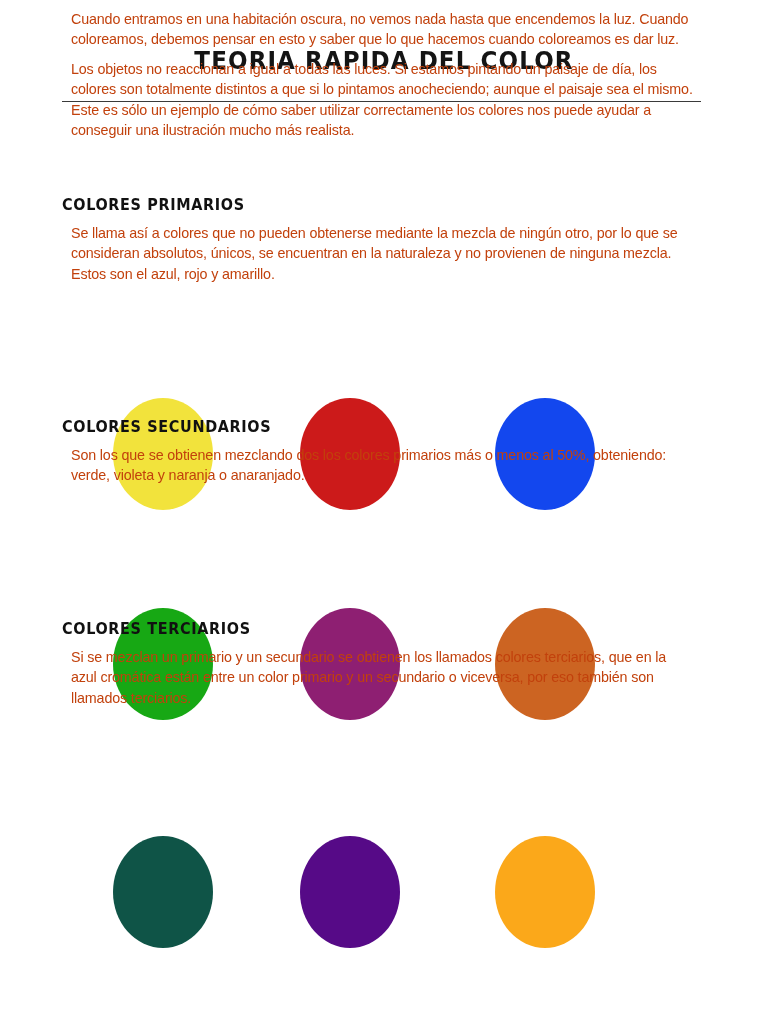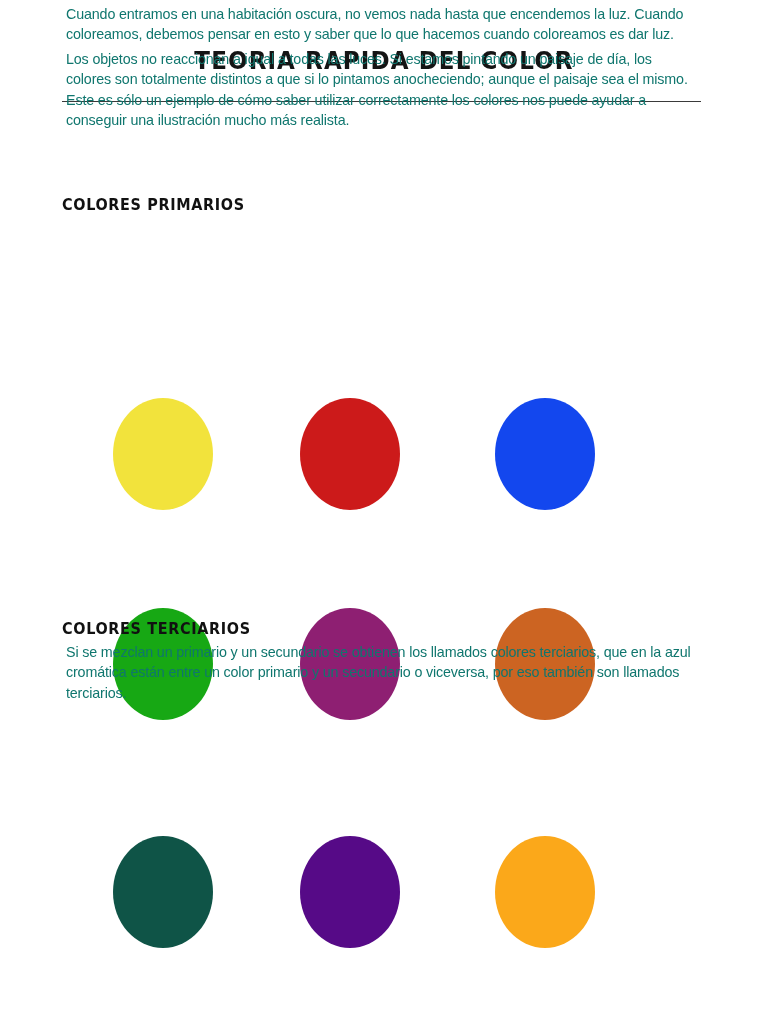--- a/index.html
+++ b/index.html
@@ -54,22 +54,22 @@
     position: absolute;
     left: 62px;
     top: 118px;
     width: 640px;
   }
 
   .para {
     font-family: "Liberation Sans", sans-serif;
     font-size: 14.3px;
     line-height: 20.4px;
-    color: #0f766e;
-    margin: 4px;
+    color: #c2410c;
+    margin: 9px;
     letter-spacing: -0.15px;
   }
 
   .para + .para {
     margin-top: 0;
   }
 
   .section {
     margin-top: 0;
   }
@@ -124,28 +124,33 @@
 
   <div class="title-rule"></div>
 
   <div class="content" id="intro-block">
     <p class="para">Cuando entramos en una habitación oscura, no vemos nada hasta que encendemos la luz. Cuando coloreamos, debemos pensar en esto y saber que lo que hacemos cuando coloreamos es dar luz.</p>
     <p class="para">Los objetos no reaccionan a igual a todas las luces. Si estamos pintando un paisaje de día, los colores son totalmente distintos a que si lo pintamos anocheciendo; aunque el paisaje sea el mismo. Este es sólo un ejemplo de cómo saber utilizar correctamente los colores nos puede ayudar a conseguir una ilustración mucho más realista.</p>
   </div>
 
   <div class="content section" id="primary-block">
     <h2 class="section-heading">COLORES PRIMARIOS</h2>
+    <p class="para">Se llama así a colores que no pueden obtenerse mediante la mezcla de ningún otro, por lo que se consideran absolutos, únicos, se encuentran en la naturaleza y no provienen de ninguna mezcla. Estos son el azul, rojo y amarillo.</p>
   </div>
 
   <div class="swatch-row" id="row-primary">
     <div class="swatch col-1" style="background-color: rgb(242, 227, 60);"></div>
     <div class="swatch col-2" style="background-color: rgb(204, 26, 26);"></div>
     <div class="swatch col-3" style="background-color: rgb(19, 71, 238);"></div>
   </div>
 
+  <div class="content section" id="secondary-block">
+    <h2 class="section-heading">COLORES SECUNDARIOS</h2>
+    <p class="para">Son los que se obtienen mezclando dos los colores primarios más o menos al 50%, obteniendo: verde, violeta y naranja o anaranjado.</p>
+  </div>
 
   <div class="swatch-row" id="row-secondary">
     <div class="swatch col-1" style="background-color: rgb(23, 168, 20);"></div>
     <div class="swatch col-2" style="background-color: rgb(142, 31, 114);"></div>
     <div class="swatch col-3" style="background-color: rgb(204, 100, 34);"></div>
   </div>
 
   <div class="content section" id="tertiary-block">
     <h2 class="section-heading">COLORES TERCIARIOS</h2>
     <p class="para">Si se mezclan un primario y un secundario se obtienen los llamados colores terciarios, que en la azul cromática están entre un color primario y un secundario o viceversa, por eso también son llamados terciarios.</p>

